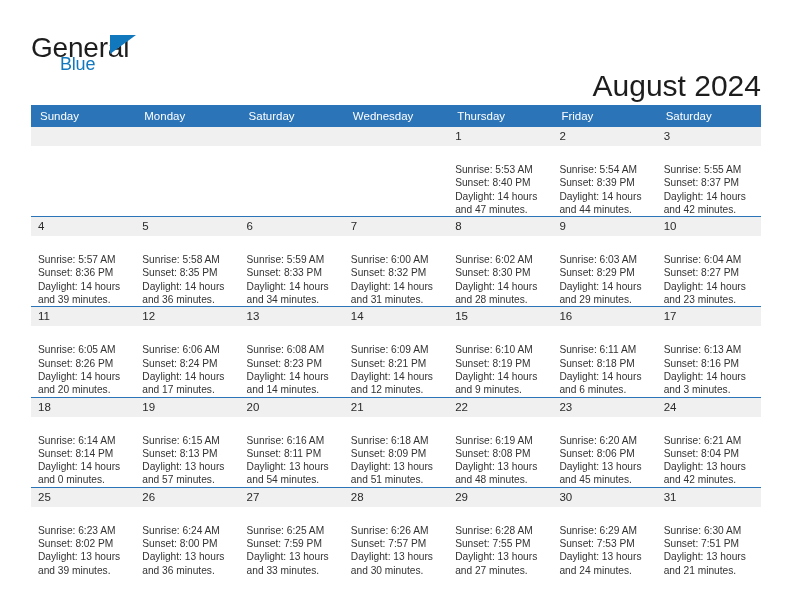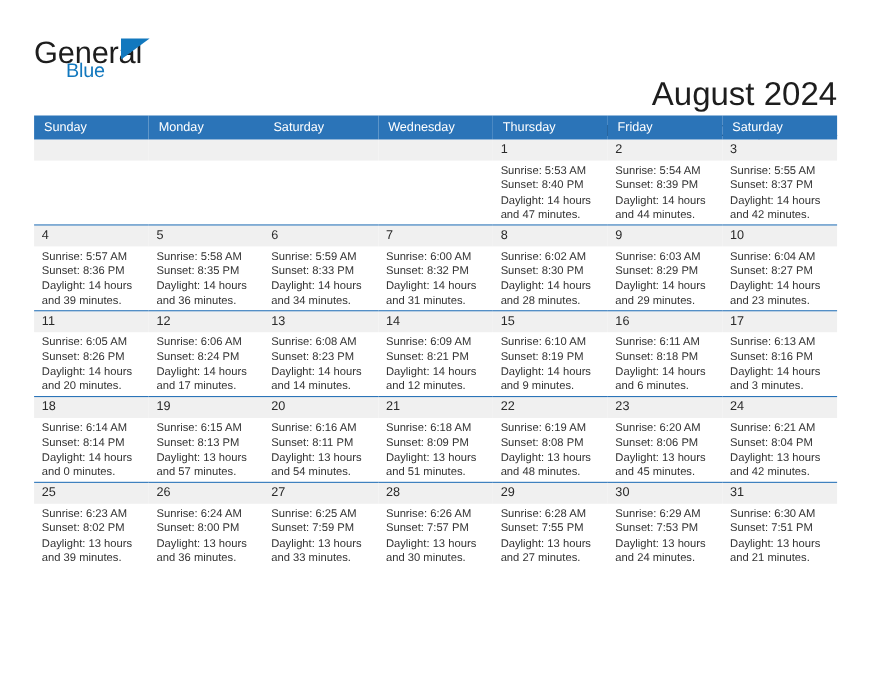--- a/index.html
+++ b/index.html
@@ -119,21 +119,21 @@
     padding: 2px 0 3px 7px;
     font-size: 11.5px;
     color: #2a2a2a;
     line-height: 14px;
     min-height: 14px;
   }
   .daynum-band.empty {
     color: transparent;
   }
   .cell-body {
-    padding: 3px 4px 0 7px;
+    padding: 17px 4px 0 7px;
     font-size: 10.2px;
     line-height: 13.3px;
     color: #333333;
   }
   .cell-body div {
     white-space: nowrap;
   }
   .cell-empty .cell-body {
     visibility: hidden;
   }

